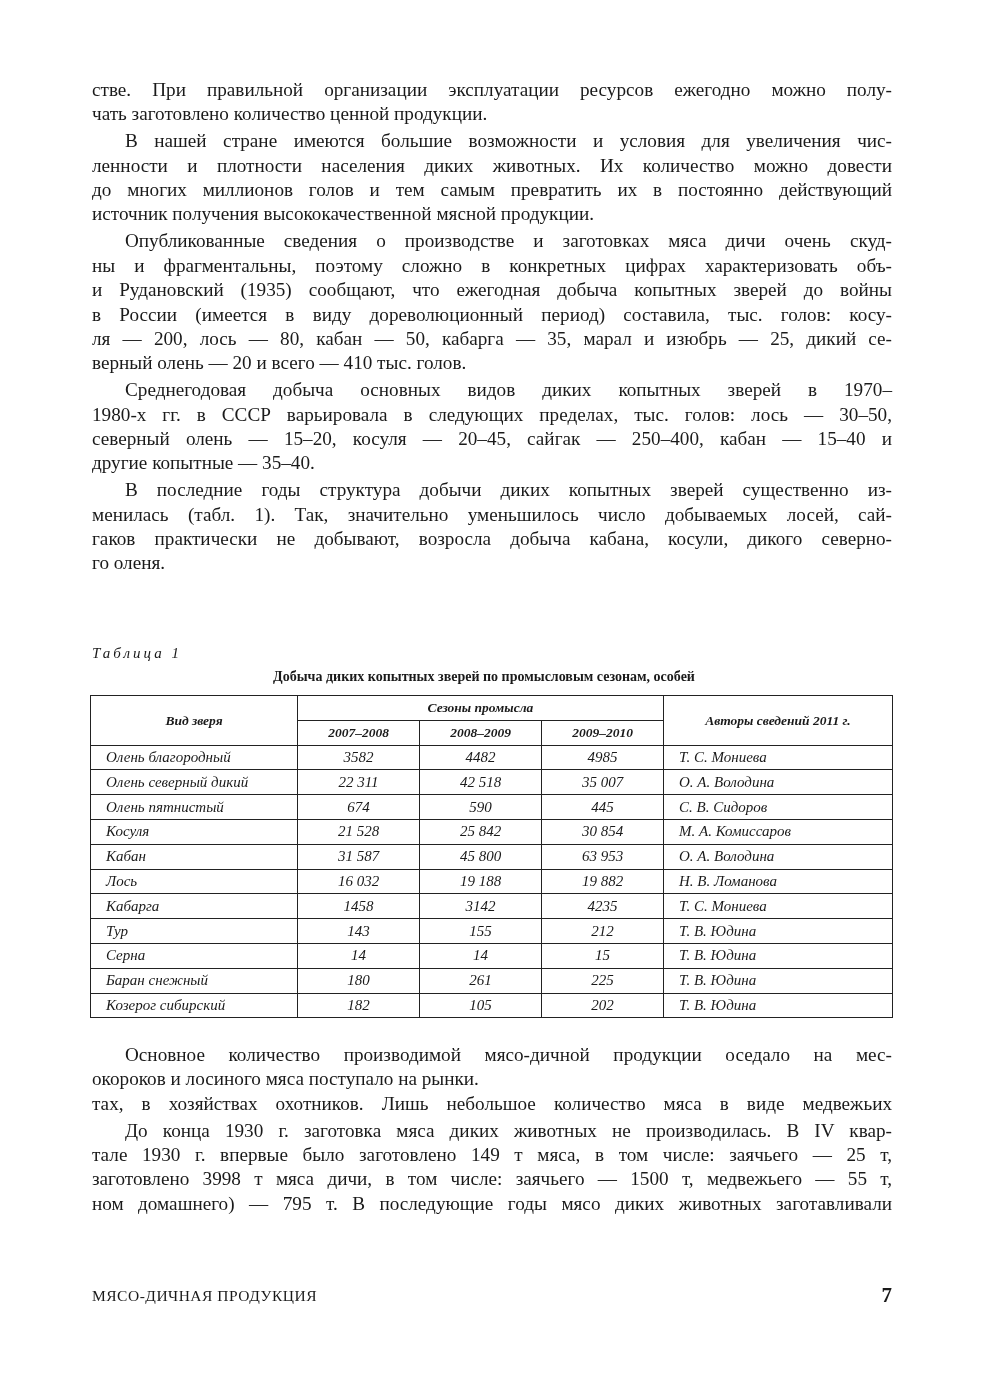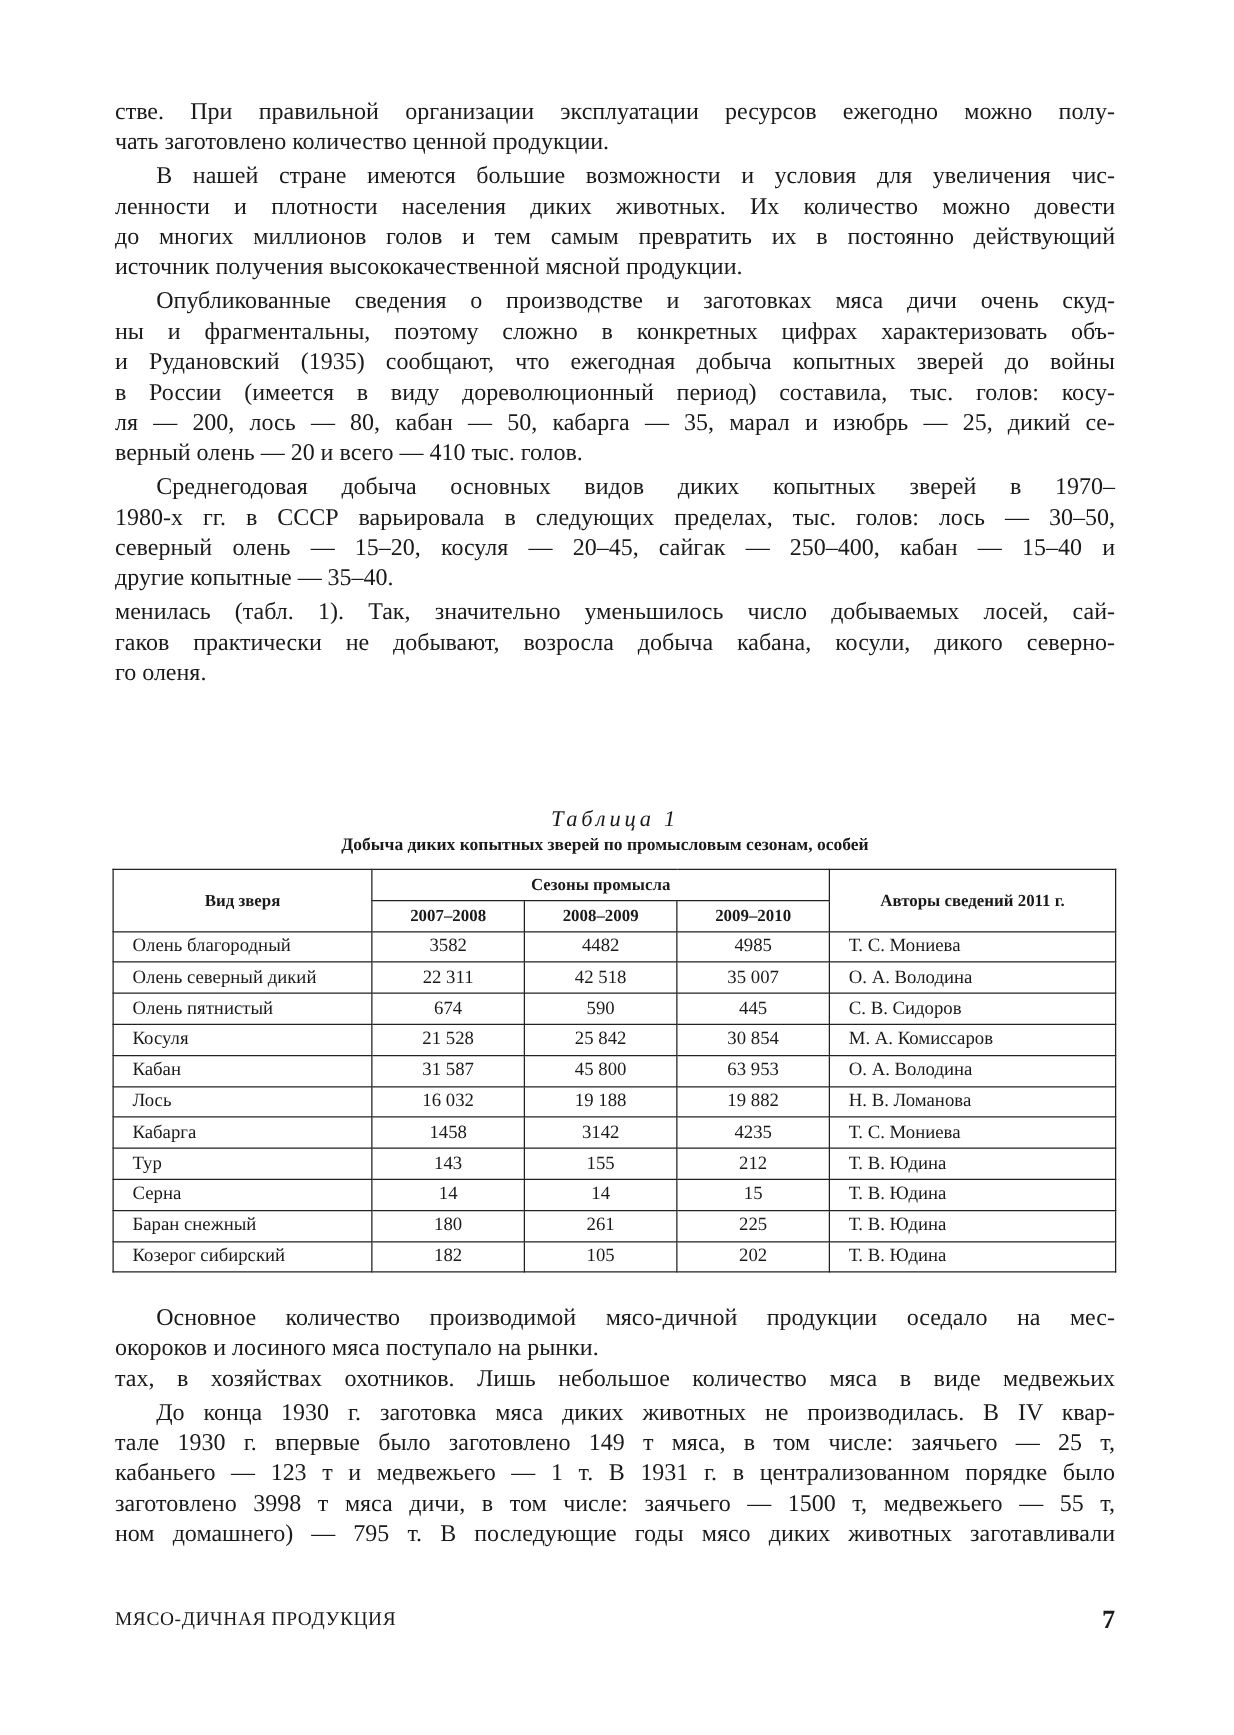--- a/index.html
+++ b/index.html
@@ -9,29 +9,29 @@
     color: #1a1a1a;
   }
   .page { position: absolute; left: 92px; top: 78px; width: 800px; }
   .lines { font-size: 19.2px; line-height: 24.4px; }
   .line { display: block; white-space: nowrap; text-align: justify; text-align-last: justify; height: 24.4px; }
   .line.last { text-align-last: left; }
   .line.indent { padding-left: 33px; }
   .para { margin-bottom: 2.5px; }
   .table-label {
     position: absolute; left: 92px; top: 645px; width: 800px;
-    text-align: center; font-style: italic; font-size: 18px; letter-spacing: 3px;
+    text-align: left; font-style: italic; font-size: 15px; letter-spacing: 3px;
   }
   .table-title {
     position: absolute; left: 84px; top: 669px; width: 800px;
     text-align: center; font-weight: bold; font-size: 14px;
   }
   table.data {
     position: absolute; left: 90px; top: 695px; width: 803px;
-    border-collapse: collapse; font-size: 15px;
+    border-collapse: collapse; font-size: 15px; font-style: italic;
   }
   table.data td, table.data th {
     border: 1px solid #222; padding: 0 0 0 15px; height: 23.8px; line-height: 23px;
   }
   table.data th { font-weight: bold; font-size: 13.5px; text-align: center; padding: 0; }
   table.data td.num { text-align: center; padding: 0; }
   .col-name { width: 207px; }
   .col-s { width: 122px; }
   .footer-title {
     position: absolute; left: 92px; top: 1287px;
@@ -64,20 +64,21 @@
       <span class="line">ля — 200, лось — 80, кабан — 50, кабарга — 35, марал и изюбрь — 25, дикий се-</span>
       <span class="line last">верный олень — 20 и всего — 410 тыс. голов.</span>
     </div>
     <div class="para">
       <span class="line indent">Среднегодовая добыча основных видов диких копытных зверей в 1970–</span>
       <span class="line">1980-х гг. в СССР варьировала в следующих пределах, тыс. голов: лось — 30–50,</span>
       <span class="line">северный олень — 15–20, косуля — 20–45, сайгак — 250–400, кабан — 15–40 и</span>
       <span class="line last">другие копытные — 35–40.</span>
     </div>
     <div class="para">
+      <span class="line indent">В последние годы структура добычи диких копытных зверей существенно из-</span>
       <span class="line">менилась (табл. 1). Так, значительно уменьшилось число добываемых лосей, сай-</span>
       <span class="line">гаков практически не добывают, возросла добыча кабана, косули, дикого северно-</span>
       <span class="line last">го оленя.</span>
     </div>
   </div>
 
 <div class="table-label">Таблица 1</div>
 <div class="table-title">Добыча диких копытных зверей по промысловым сезонам, особей</div>
 
 <table class="data">
@@ -183,20 +184,19 @@
 
 <div class="page lines" style="top:1043px" id="bottom-text">
     <div class="para">
       <span class="line indent">Основное количество производимой мясо-дичной продукции оседало на мес-</span>
       <span class="line last">окороков и лосиного мяса поступало на рынки.</span>
       <span class="line">тах, в хозяйствах охотников. Лишь небольшое количество мяса в виде медвежьих</span>
     </div>
     <div class="para">
       <span class="line indent">До конца 1930 г. заготовка мяса диких животных не производилась. В IV квар-</span>
       <span class="line">тале 1930 г. впервые было заготовлено 149 т мяса, в том числе: заячьего — 25 т,</span>
-      <span class="line">кабаньего — 123 т и медвежьего — 1 т. В 1931 г. в централизованном порядке было</span>
       <span class="line">заготовлено 3998 т мяса дичи, в том числе: заячьего — 1500 т, медвежьего — 55 т,</span>
       <span class="line">ном домашнего) — 795 т. В последующие годы мясо диких животных заготавливали</span>
     </div>
   </div>
 
 <div class="footer-title">МЯСО-ДИЧНАЯ ПРОДУКЦИЯ</div>
 <div class="footer-page">7</div>
 
 </body></html>

